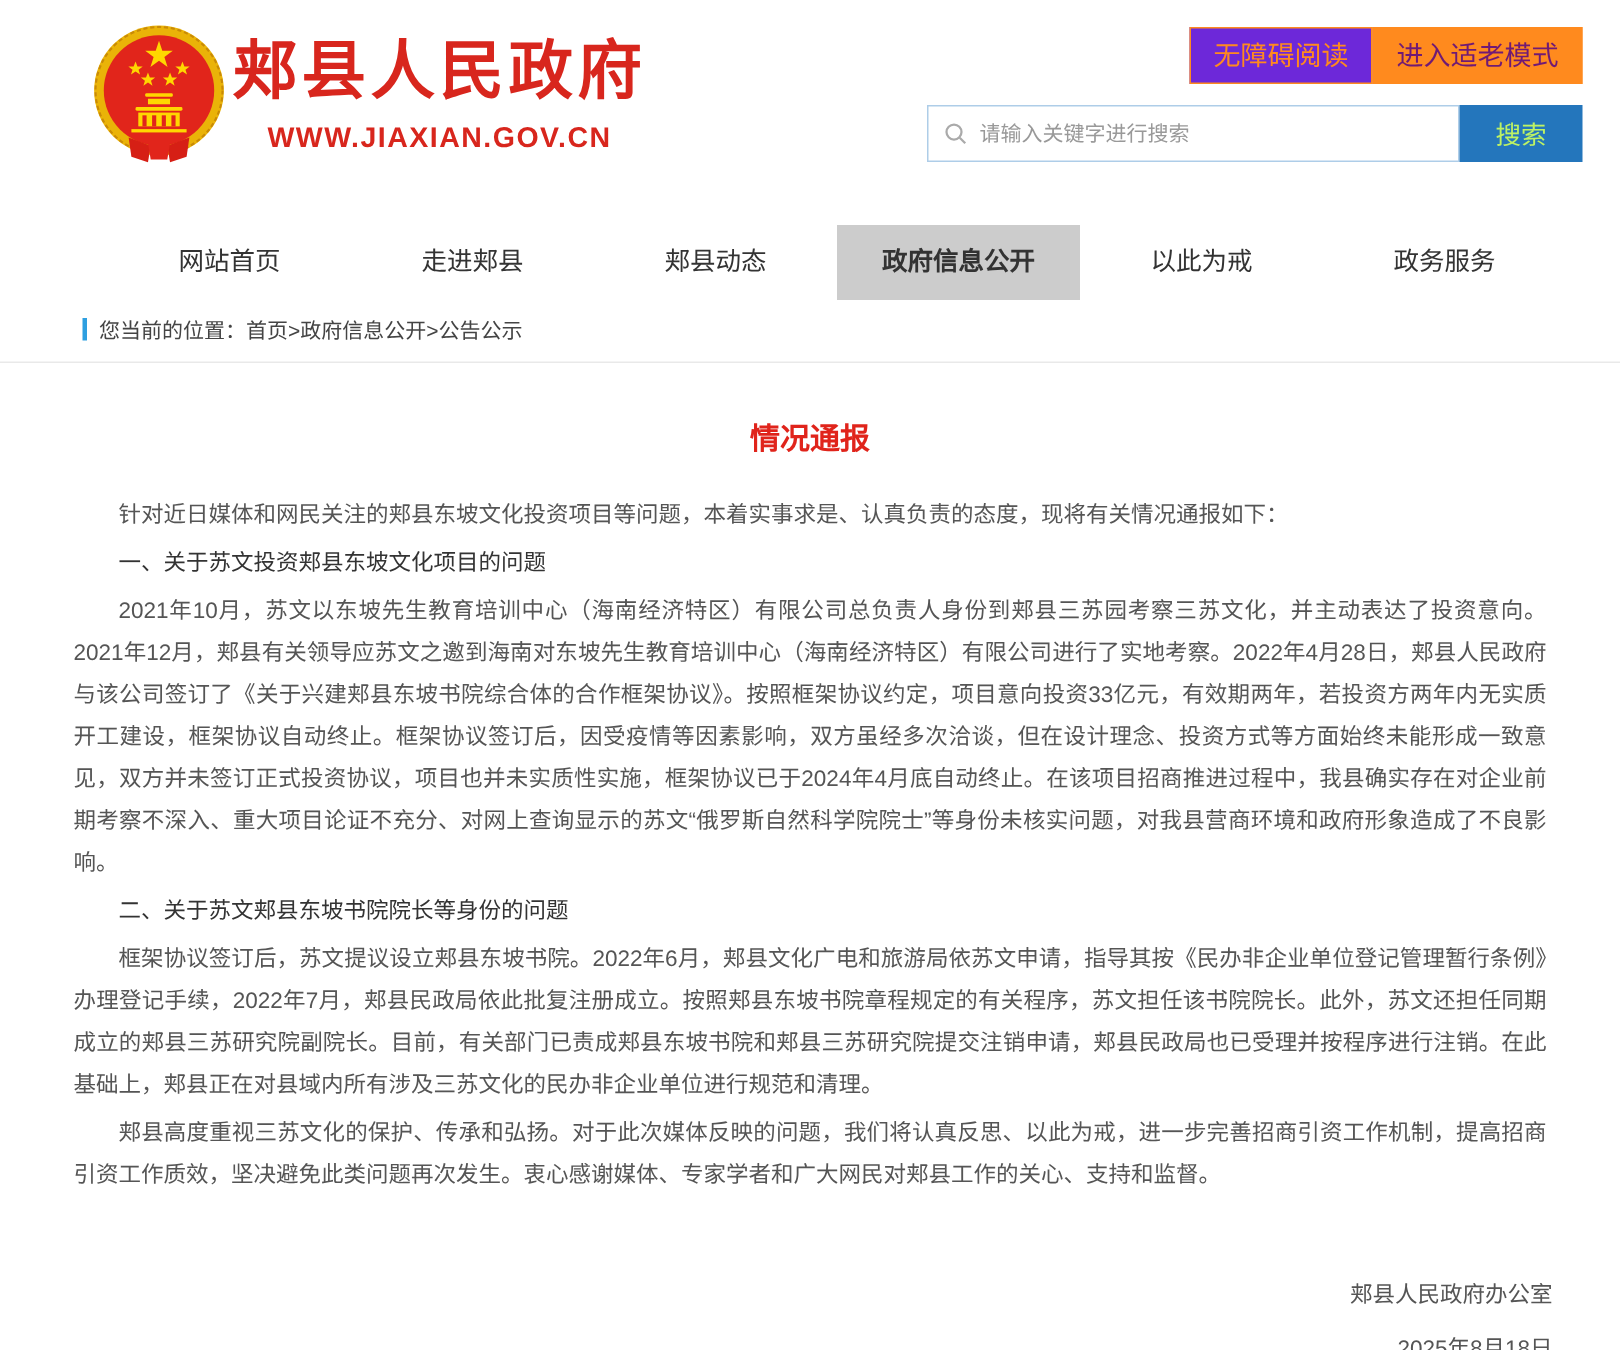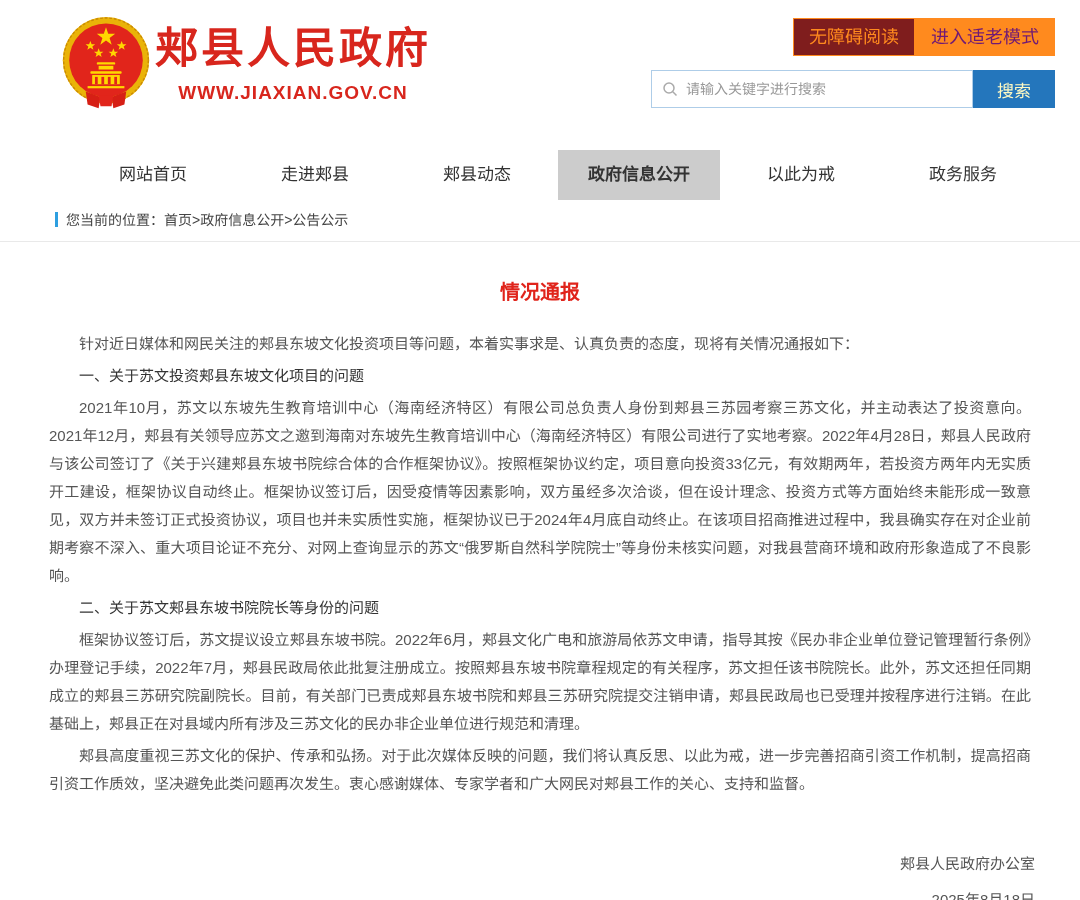--- a/index.html
+++ b/index.html
@@ -21,42 +21,42 @@
     font-size: 43px; font-weight: bold; color: #d8261d; letter-spacing: 3px;
     line-height: 1.15; white-space: nowrap;
   }
   .site-url {
     font-size: 19px; font-weight: bold; color: #d8261d; letter-spacing: 1px;
     margin-top: 8px; white-space: nowrap;
   }
   .header-right { display: flex; flex-direction: column; align-items: flex-end; gap: 14px; padding-top: 4px; }
   .mode-buttons { display: flex; }
   .btn-accessibility {
-    background: #7f1d1d; border: 1px solid #ff8a1e; color: #ff8a1e;
+    background: #6d28d9; border: 1px solid #ff8a1e; color: #ff8a1e;
     font-size: 18px; padding: 7px 15px; cursor: pointer; line-height: 22px;
     font-family: inherit;
   }
   .btn-elder {
     background: #ff8a1e; border: 1px solid #ff8a1e; color: #701a75;
     font-size: 18px; padding: 7px 15px; cursor: pointer; line-height: 22px;
     font-family: inherit;
   }
-  .search-row { display: flex; width: 404px; }
+  .search-row { display: flex; width: 437px; }
   .search-box {
     flex: 1; display: flex; align-items: center; gap: 8px;
     border: 1px solid #aecde8; background: #fff; height: 38px; padding: 0 10px;
   }
   .search-box svg { flex: 0 0 auto; }
   .search-input {
     border: none; outline: none; flex: 1; font-size: 14px; color: #333;
     font-family: inherit; background: transparent;
   }
   .search-input::placeholder { color: #999; }
   .search-btn {
-    width: 82px; height: 38px; background: #2476bc; color: #fef9c3; border: none;
+    width: 82px; height: 38px; background: #2476bc; color: #bef264; border: none;
     font-size: 17px; cursor: pointer; font-family: Liberation Mono, monospace;
   }
   
   .main-nav {
     display: flex; justify-content: center; align-items: stretch;
     margin-top: 22px; height: 50px; padding-left: 36px;
   }
   .nav-item {
     width: 162px; text-align: center; line-height: 50px; font-size: 17px;
     color: #333; cursor: pointer; white-space: nowrap;

